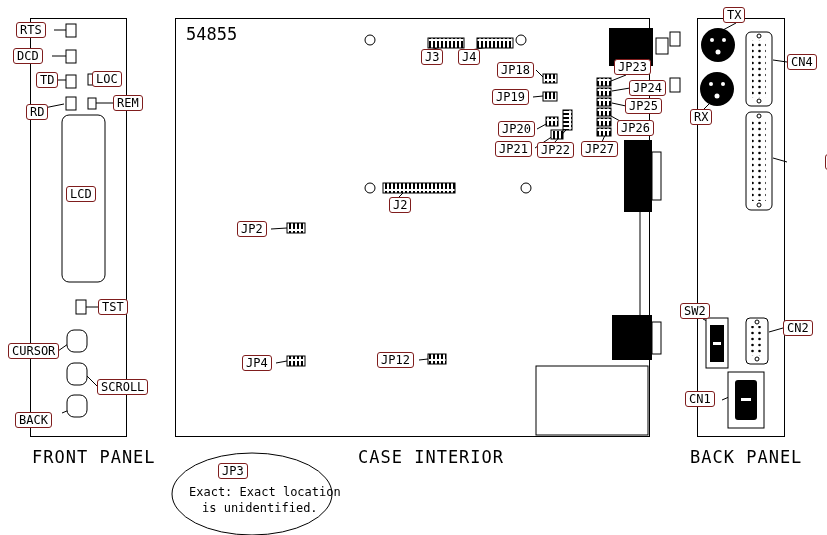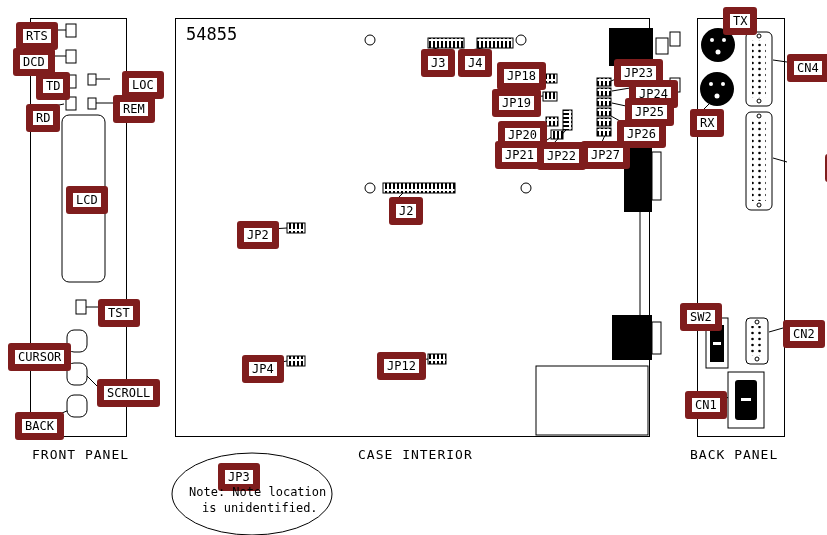--- a/index.html
+++ b/index.html
@@ -3,25 +3,25 @@
 <meta charset="utf-8">
 <style>
   * { margin:0; padding:0; box-sizing:border-box; }
   html,body { background:#fff; }
   body { font-family:"DejaVu Sans Mono","Liberation Mono",monospace; color:#000; }
   #diagram { position:relative; width:827px; height:535px; background:#fff; overflow:hidden; }
   .panel { position:absolute; border:1px solid #000; background:#fff; z-index:0; }
   svg.overlay { position:absolute; left:0; top:0; z-index:1; }
   .callout {
     position:absolute; z-index:3;
-    border:7px solid #7f1d1d; border-radius:3px; background:#fff;
+    border:1px solid #7f1d1d; border-radius:3px; background:#fff;
     font-size:12px; line-height:14px; padding:0 3px; white-space:nowrap;
   }
   .plain { position:absolute; z-index:3; white-space:nowrap; font-size:12px; }
-  .title { font-size:13px; letter-spacing:1px; }
+  .title { font-size:17px; letter-spacing:1px; }
   .boardnum { font-size:17px; }
 </style>
 </head>
 <body>
 
 <div id="diagram">
 
   <div class="panel" style="left:30px;top:18px;width:97px;height:419px"></div>
   <div class="panel" style="left:175px;top:18px;width:475px;height:419px"></div>
   <div class="panel" style="left:697px;top:18px;width:88px;height:419px"></div>
@@ -170,21 +170,21 @@
       <rect x="741" y="398" width="10" height="3" fill="#fff"></rect>
     </g>
 
     <ellipse cx="252" cy="494" rx="80" ry="41" fill="#fff" stroke="#000"></ellipse>
   </svg>
 
   <div class="callout" style="left:16px;top:22px">RTS</div>
   <div class="callout" style="left:13px;top:48px">DCD</div>
   <div class="callout" style="left:36px;top:72px">TD</div>
   <div class="callout" style="left:26px;top:104px">RD</div>
-  <div class="callout" style="left:122px;top:71px">LOC</div>
+  <div class="callout" style="left:92px;top:71px">LOC</div>
   <div class="callout" style="left:113px;top:95px">REM</div>
   <div class="callout" style="left:66px;top:186px">LCD</div>
   <div class="callout" style="left:98px;top:299px">TST</div>
   <div class="callout" style="left:8px;top:343px">CURSOR</div>
   <div class="callout" style="left:97px;top:379px">SCROLL</div>
   <div class="callout" style="left:15px;top:412px">BACK</div>
   <div class="plain title" style="left:32px;top:447px">FRONT PANEL</div>
 
   <div class="plain boardnum" style="left:186px;top:24px">54855</div>
   <div class="callout" style="left:421px;top:49px">J3</div>
@@ -208,16 +208,16 @@
   <div class="callout" style="left:723px;top:7px">TX</div>
   <div class="callout" style="left:690px;top:109px">RX</div>
   <div class="callout" style="left:787px;top:54px">CN4</div>
   <div class="callout" style="left:825px;top:154px">CN3</div>
   <div class="callout" style="left:680px;top:303px">SW2</div>
   <div class="callout" style="left:783px;top:320px">CN2</div>
   <div class="callout" style="left:685px;top:391px">CN1</div>
   <div class="plain title" style="left:690px;top:447px">BACK PANEL</div>
 
   <div class="callout" style="left:218px;top:463px">JP3</div>
-  <div class="plain" style="left:189px;top:485px">Note: Note location</div>
+  <div class="plain" style="left:189px;top:485px">Exact: Exact location</div>
   <div class="plain" style="left:202px;top:501px">is unidentified.</div>
 
 </div>
 
 </body></html>

